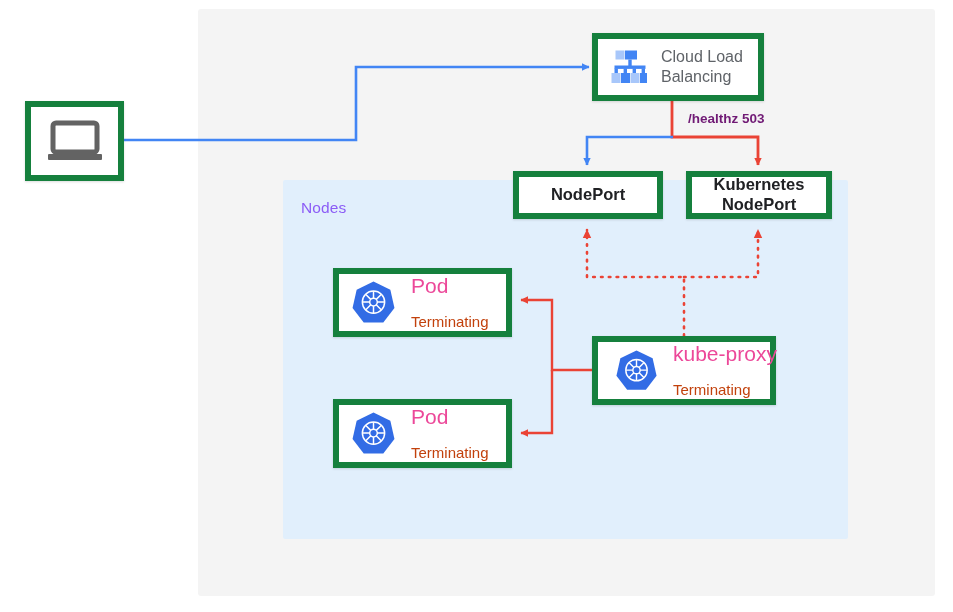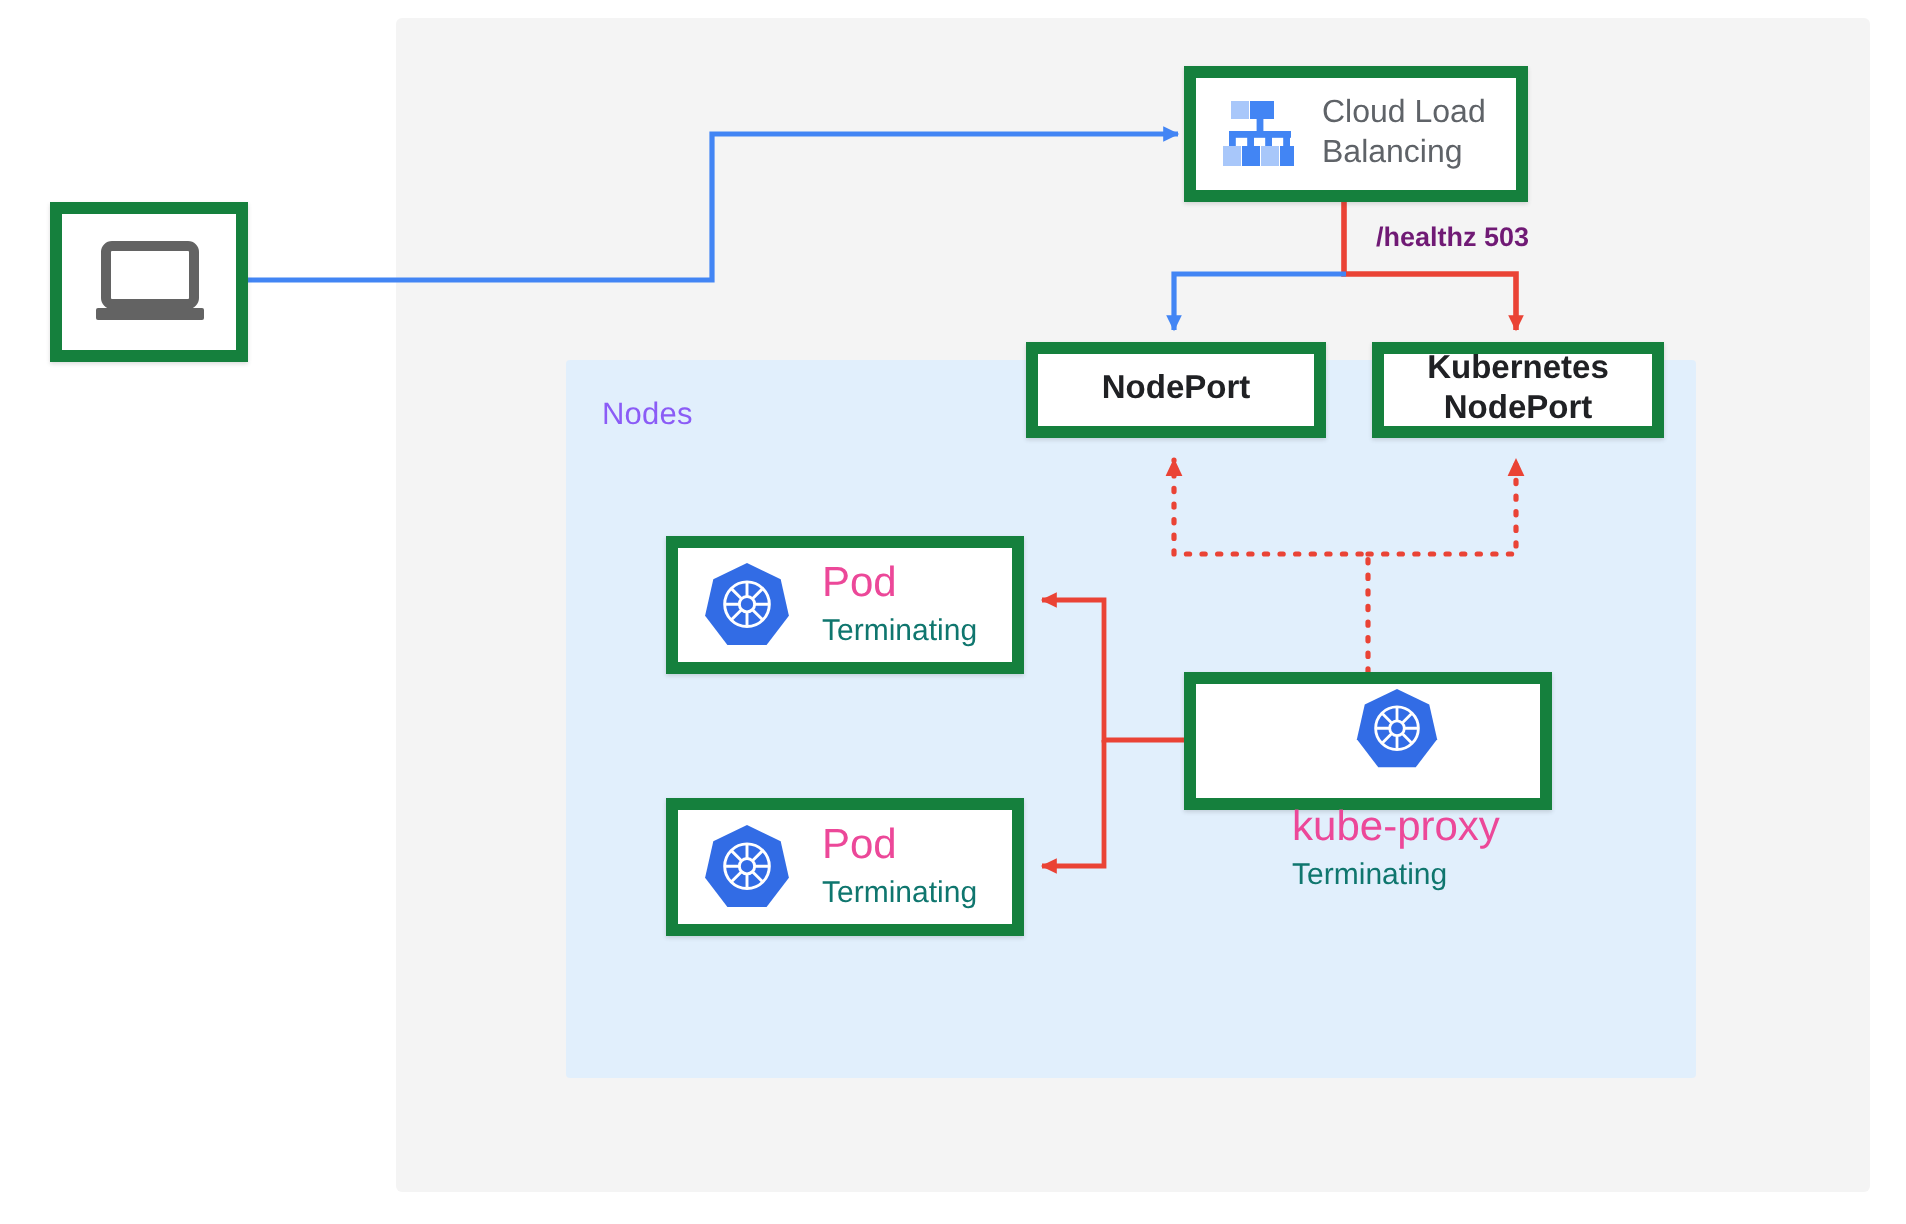--- a/index.html
+++ b/index.html
@@ -28,21 +28,21 @@
     position:absolute;background:#ffffff;border:6px solid #15803d;
     box-shadow:0 1px 2px rgba(60,64,67,.18);
     box-sizing:border-box;
   }
   .card-inner{
     position:absolute;inset:0;display:flex;align-items:center;
   }
   .card-ico{flex:0 0 auto;display:flex;align-items:center;justify-content:center;}
   .card-txt{display:flex;flex-direction:column;justify-content:center;}
   .t-main{font-size:21px;color:#ec4899;line-height:1.28;white-space:nowrap;}
-  .t-sub{font-size:15px;color:#0f766e;line-height:1.28;white-space:nowrap;}
+  .t-sub{font-size:15px;color:#c2410c;line-height:1.28;white-space:nowrap;margin-top:12px;}
 
   
   #card-client{left:25px;top:101px;width:99px;height:80px;}
   #card-client .card-inner{justify-content:center;}
 
   
   #card-clb{left:592px;top:33px;width:172px;height:68px;}
   #card-clb .card-inner{padding-left:11px;gap:12px;}
   #card-clb .t-main{font-size:16px;color:#5f6368;white-space:normal;}
 
@@ -52,21 +52,21 @@
   #card-hcnp{left:686px;top:171px;width:146px;height:48px;}
   .np-label{font-size:16.5px;font-weight:bold;color:#202124;line-height:1.2;}
 
   
   #card-pod1{left:333px;top:268px;width:179px;height:69px;}
   #card-pod2{left:333px;top:399px;width:179px;height:69px;}
   .pod-inner{padding-left:11px;gap:14px;}
 
   
   #card-kp{left:592px;top:336px;width:184px;height:69px;}
-  #card-kp .card-inner{padding-left:28px;gap:14px;flex-direction:column;}
+  #card-kp .card-inner{padding-left:16px;gap:14px;}
 
   
   #wires{position:absolute;left:0;top:0;width:953px;height:612px;pointer-events:none;}
 
   .healthz{
     position:absolute;left:688px;top:111px;
     font-size:13.5px;font-weight:bold;color:#701a75;white-space:nowrap;
   }
 </style>
 </head>

